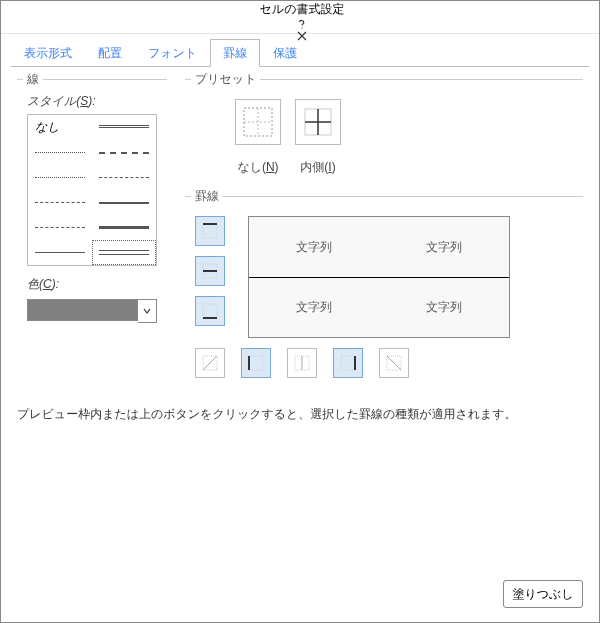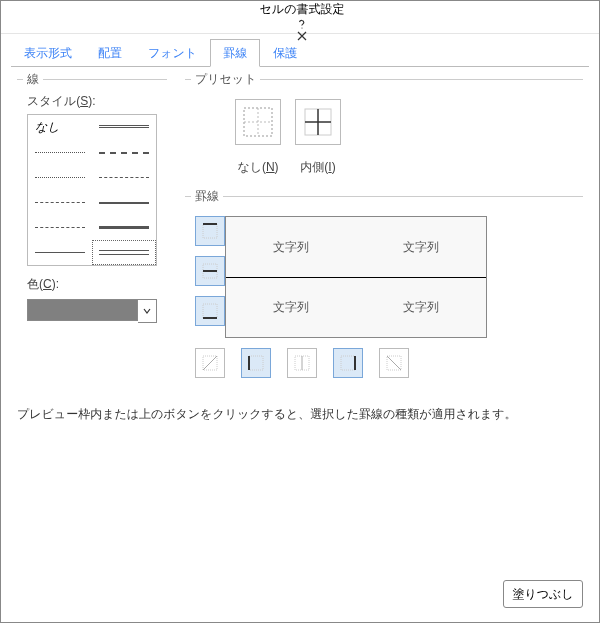--- a/index.html
+++ b/index.html
@@ -11,36 +11,36 @@
   .tabs{display:flex;align-items:flex-end;height:28px;padding:4px 10px 0 10px;}
   .tab{padding:5px 12px 4px 12px;border:1px solid transparent;border-bottom:none;color:#3b82f6;cursor:default;font-size:12px;}
   .tab.active{border-color:#bbb;background:#fff;border-bottom:1px solid #fff;position:relative;top:1px;}
   .tabline{border-bottom:1px solid #bbb;margin:0 10px;}
   .content{flex:1;padding:12px 16px 8px 16px;display:flex;flex-direction:column;}
   .columns{display:flex;gap:18px;}
   .groupbox{position:relative;padding:14px 10px 10px 10px;}
   .groupbox>.legend{position:absolute;top:-8px;left:6px;background:#fff;padding:0 4px;color:#555;font-size:12px;}
   .groupbox.bordered::before{content:"";position:absolute;left:0;right:0;top:0;bottom:0;border-top:1px solid #ccc;pointer-events:none;}
   .line-group{width:130px;}
-  .label{color:#444;margin-bottom:4px;}
+  .label{color:#444;margin-bottom:4px;font-style:italic;}
   .style-list{border:1px solid #bbb;height:150px;background:#fff;display:grid;grid-template-columns:1fr 1fr;grid-auto-rows:25px;overflow:hidden;}
   .style-item{display:flex;align-items:center;justify-content:flex-start;padding:0 6px;border:1px solid transparent;font-style:italic;}
   .style-item.selected{border:1px dotted #666;}
   .linesample{width:100%;height:0;}
   .color-row{display:flex;margin-top:6px;}
   .color-swatch{flex:1;height:20px;border:1px solid #888;background:#808080;}
   .color-drop{width:18px;height:22px;border:1px solid #888;border-left:none;display:flex;align-items:center;justify-content:center;}
   .color-drop svg{width:8px;height:8px;}
   .rightcol{flex:1;}
   .preset-row{display:flex;gap:14px;padding:6px 0 10px 40px;}
   .preset{display:flex;flex-direction:column;align-items:center;gap:14px;}
   .preset .box{width:44px;height:44px;border:1px solid #bbb;background:#fff;display:flex;align-items:center;justify-content:center;}
   .preset .box svg{width:30px;height:30px;}
   .preset .cap{font-size:12px;color:#444;}
-  .border-edit{display:flex;gap:0;padding-top:6px;}
+  .border-edit{display:flex;gap:23px;padding-top:6px;}
   .side-buttons{display:flex;flex-direction:column;gap:10px;}
   .sq{width:28px;height:28px;border:1px solid #bbb;background:#fff;display:flex;align-items:center;justify-content:center;}
   .sq.active{border:1px solid #7aa7d9;background:#dbe9f7;}
   .sq svg{width:18px;height:18px;}
   .preview{width:260px;height:120px;border:1px solid #888;background:#f8f8f8;display:grid;grid-template-columns:1fr 1fr;grid-template-rows:1fr 1fr;position:relative;}
   .preview .cell{display:flex;align-items:center;justify-content:center;color:#555;font-size:12px;border:0;}
   .preview .hline{position:absolute;left:0;right:0;top:50%;height:0;border-top:1px solid #000;}
   .bottom-buttons{display:flex;gap:16px;margin-top:10px;margin-left:0;align-items:flex-start;}
   .hint{margin-top:18px;color:#333;font-size:12px;}
   .footer{display:flex;justify-content:flex-end;gap:10px;padding:10px 16px 14px 16px;}

